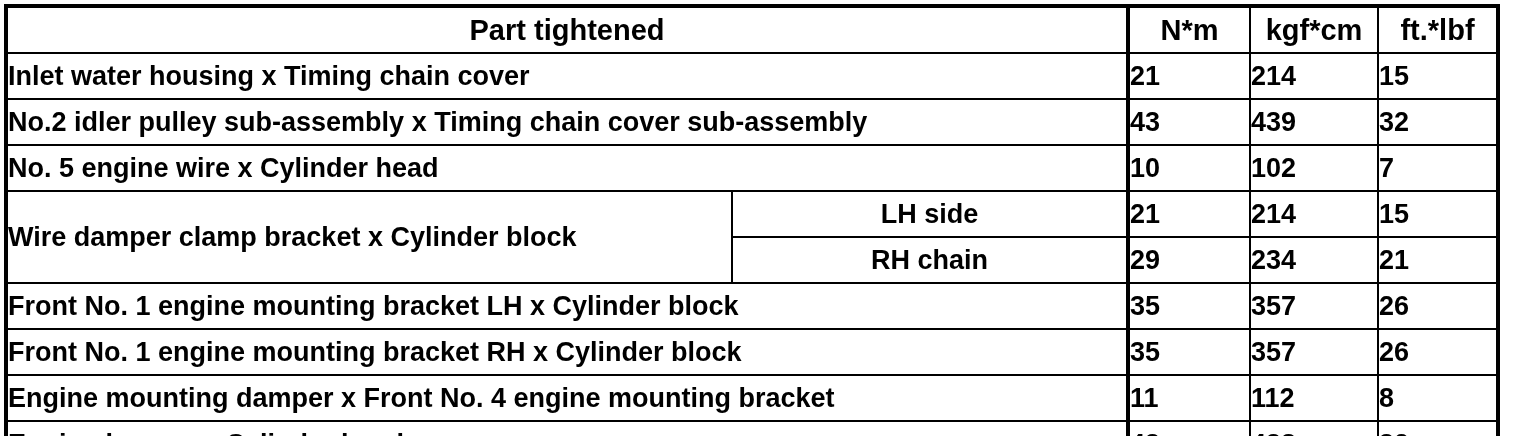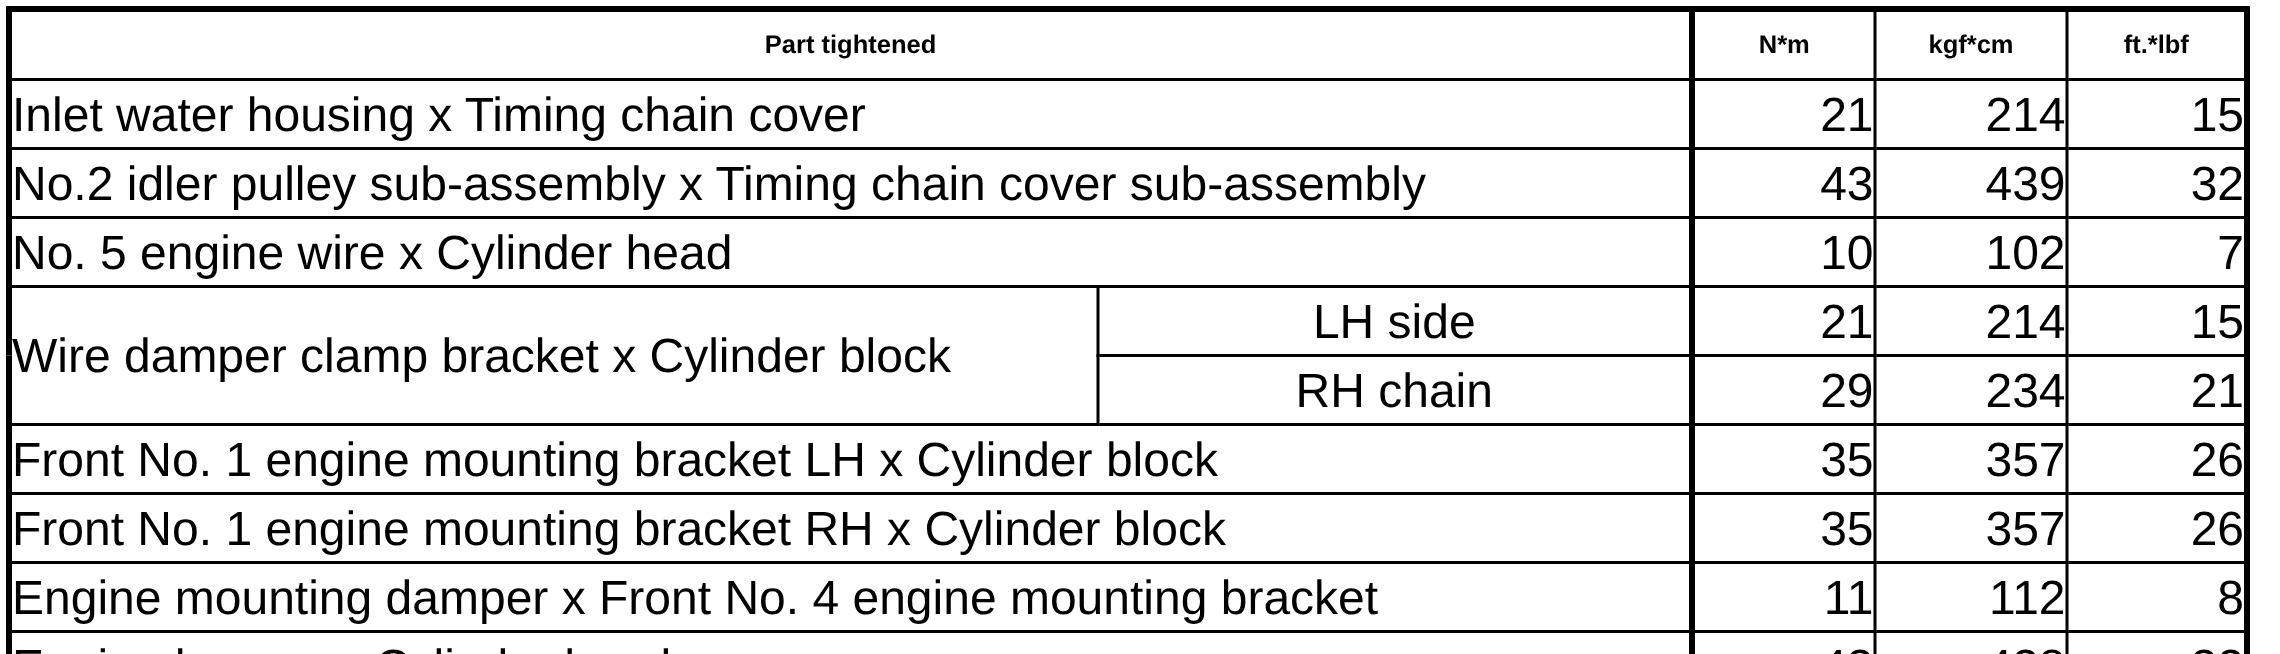--- a/index.html
+++ b/index.html
@@ -41,58 +41,58 @@
   table.torque-table td,
   table.torque-table th {
     border: 2px solid #000000;
     padding: 0;
     vertical-align: middle;
     background: #ffffff;
   }
 
   
   thead th {
-    font-size: 17px;
+    font-size: 29px;
     font-weight: bold;
     text-align: center;
     height: 44px;
     line-height: 44px;
     border-bottom-width: 4px;
     white-space: nowrap;
   }
   thead th.part-head {
     border-left-width: 0;
   }
   thead th.unit-head {
     border-left-width: 4px;
   }
 
   
   tbody td {
-    font-size: 32px;
-    font-weight: normal;
+    font-size: 27px;
+    font-weight: bold;
     height: 44px;
     white-space: nowrap;
     overflow: hidden;
   }
 
   td.part-cell {
     text-align: left;
     padding-left: 10px;
     border-left-width: 0;
   }
   td.part-cell.merged {
     vertical-align: middle;
   }
   td.side-cell {
     text-align: center;
     padding-left: 10px;
   }
   td.num-cell {
-    text-align: right;
+    text-align: left;
     padding-left: 9px;
   }
   td.num-cell.first-num {
     border-left-width: 4px;
   }
   tbody tr:last-child td {
     border-bottom-width: 0;
   }
   td.last-col {
     border-right-width: 0;

